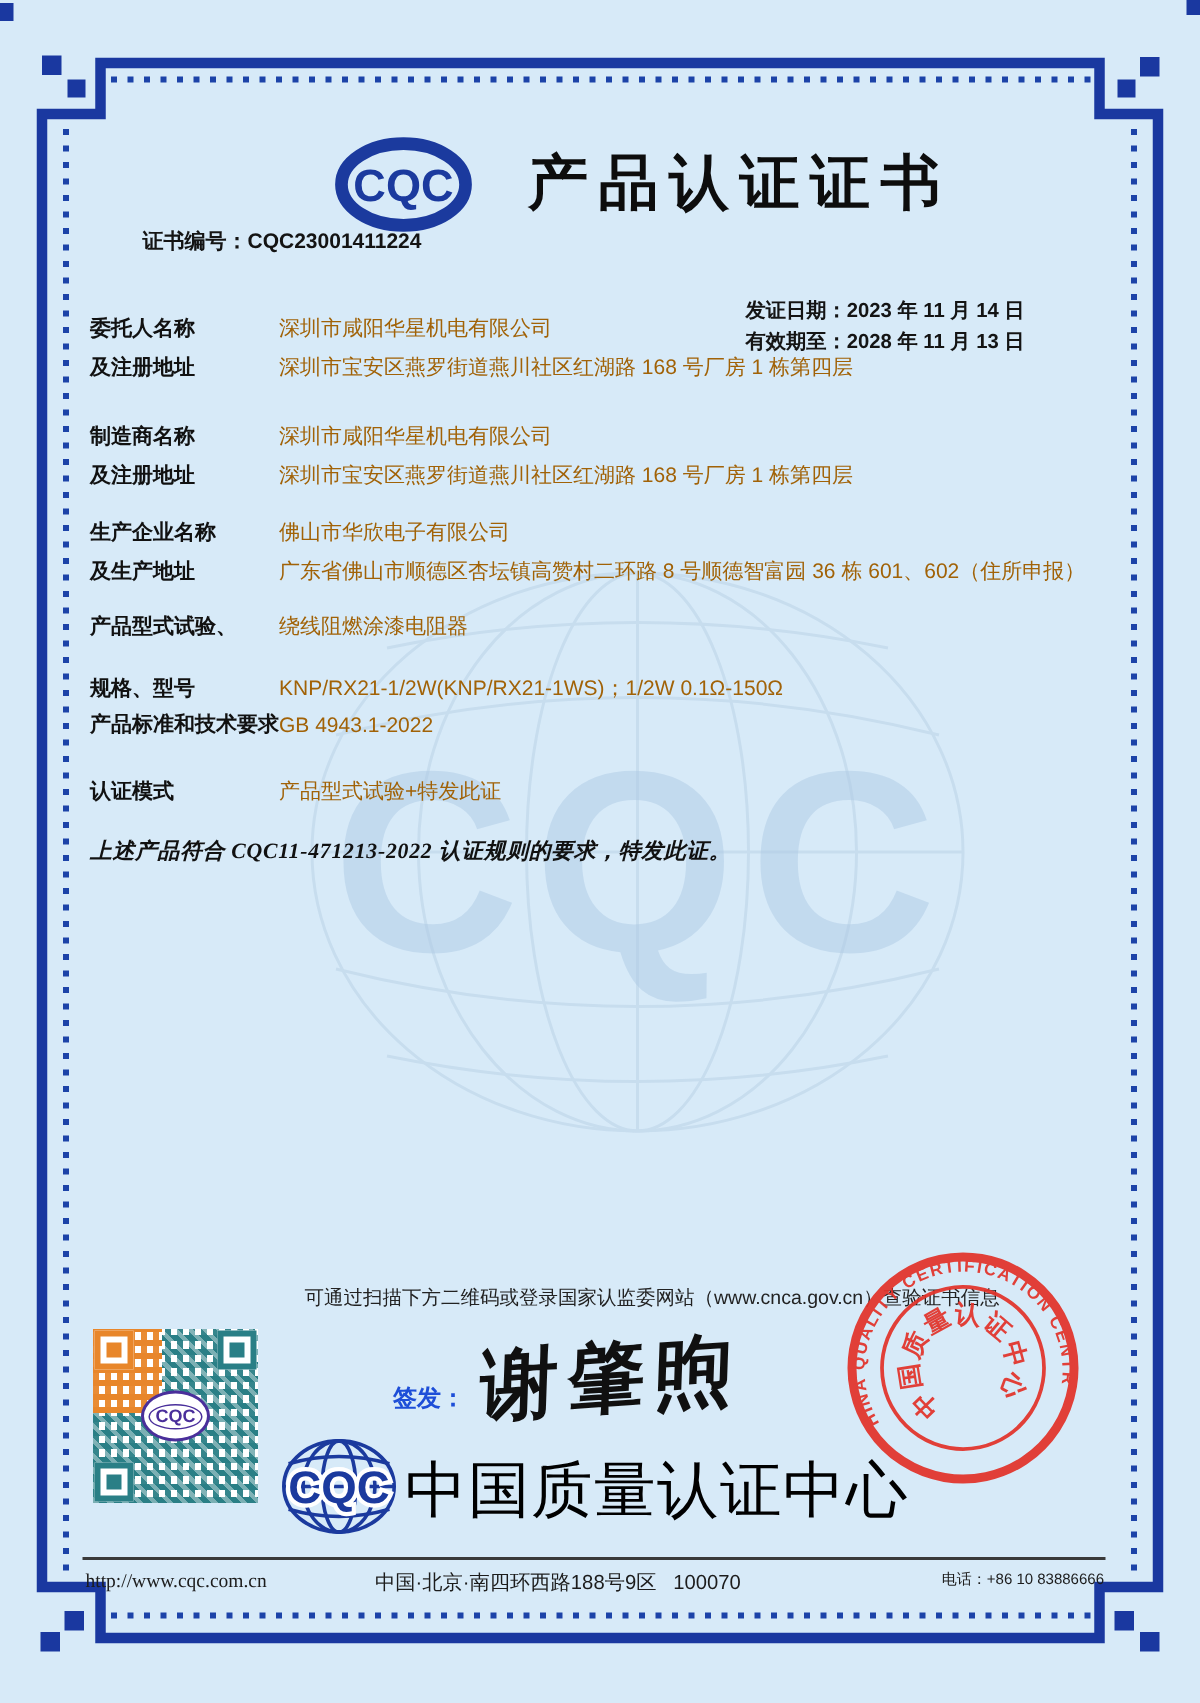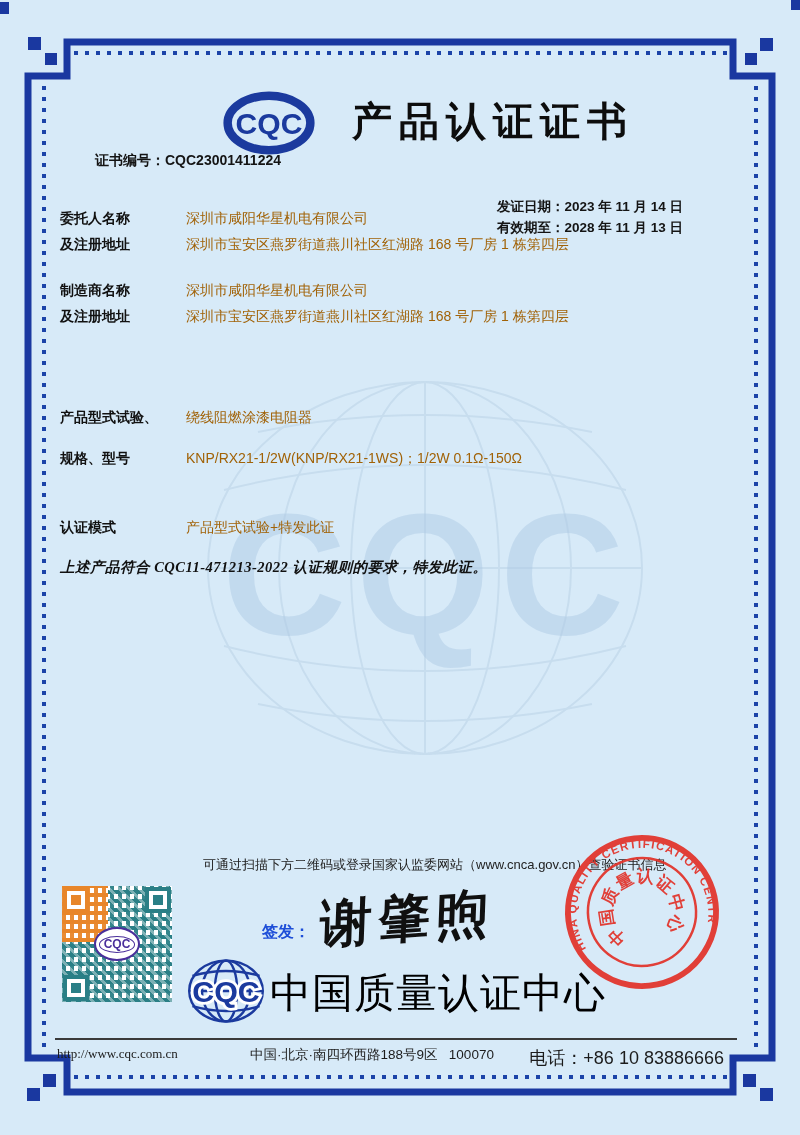--- a/index.html
+++ b/index.html
@@ -111,22 +111,22 @@
   .footer-rule{position:absolute;left:55px;top:1038px;width:682px;height:1.5px;background:#3a3a3a;}
   .footer-url{
     position:absolute;left:57px;top:1046px;
     font-family:Liberation Serif, serif;font-size:13px;color:#1c1c1c;
   }
   .footer-addr{
     position:absolute;left:0;top:1046px;width:744px;text-align:center;
     font-size:13.5px;color:#1c1c1c;white-space:pre;
   }
   .footer-phone{
-    position:absolute;right:76px;top:1046px;
-    font-size:18px;color:#1c1c1c;
+    position:absolute;right:64px;top:1046px;
+    font-size:10px;color:#1c1c1c;
   }
 </style>
 </head>
 <body>
 
 <svg id="watermark-svg" width="800" height="1135" viewBox="0 0 800 1135">
   <g stroke="#c5dbed" stroke-width="2" fill="none" opacity="0.85">
     <ellipse cx="425" cy="568" rx="217" ry="186"></ellipse>
     <ellipse cx="425" cy="568" rx="146" ry="186"></ellipse>
     <ellipse cx="425" cy="568" rx="74" ry="186"></ellipse>
@@ -186,27 +186,39 @@
     <div class="fvalue">深圳市宝安区燕罗街道燕川社区红湖路 168 号厂房 1 栋第四层</div>
   </div>
   <div class="row" style="top:282px">
     <div class="flabel">制造商名称</div>
     <div class="fvalue">深圳市咸阳华星机电有限公司</div>
   </div>
   <div class="row" style="top:308px">
     <div class="flabel">及注册地址</div>
     <div class="fvalue">深圳市宝安区燕罗街道燕川社区红湖路 168 号厂房 1 栋第四层</div>
   </div>
+  <div class="row" style="top:346px">
+    <div class="flabel">生产企业名称</div>
+    <div class="fvalue">佛山市华欣电子有限公司</div>
+  </div>
+  <div class="row" style="top:372px">
+    <div class="flabel">及生产地址</div>
+    <div class="fvalue">广东省佛山市顺德区杏坛镇高赞村二环路 8 号顺德智富园 36 栋 601、602（住所申报）</div>
+  </div>
   <div class="row" style="top:409px">
     <div class="flabel">产品型式试验、</div>
     <div class="fvalue">绕线阻燃涂漆电阻器</div>
   </div>
   <div class="row" style="top:450px">
     <div class="flabel">规格、型号</div>
     <div class="fvalue">KNP/RX21-1/2W(KNP/RX21-1WS)；1/2W 0.1Ω-150Ω</div>
+  </div>
+  <div class="row" style="top:474px">
+    <div class="flabel">产品标准和技术要求</div>
+    <div class="fvalue">GB 4943.1-2022</div>
   </div>
   <div class="row" style="top:519px">
     <div class="flabel">认证模式</div>
     <div class="fvalue">产品型式试验+特发此证</div>
   </div>
 
   <div class="note" style="top:558px">上述产品符合 CQC11-471213-2022 认证规则的要求，特发此证。</div>
 
   <div class="verify-note">可通过扫描下方二维码或登录国家认监委网站（www.cnca.gov.cn）查验证书信息</div>
 

